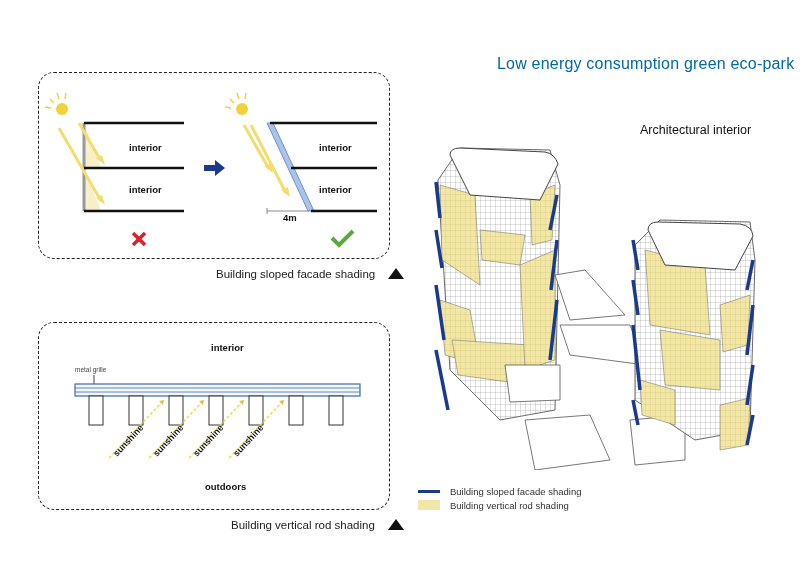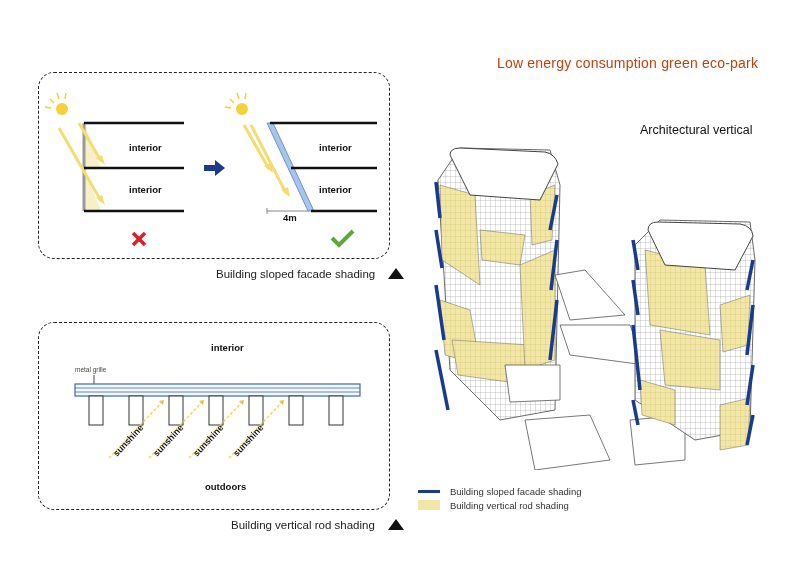--- a/index.html
+++ b/index.html
@@ -1,32 +1,32 @@
 <!DOCTYPE html>
 <html><head>
 <meta charset="utf-8">
 <style>
   html,body{margin:0;padding:0;background:#fff;}
   body{width:800px;height:565px;position:relative;overflow:hidden;font-family:"Liberation Sans",sans-serif;color:#111;}
   .abs{position:absolute;}
-  .title{left:497px;top:55px;font-size:14px;color:#c2410c;font-weight:normal;letter-spacing:0.2px;}
+  .title{left:497px;top:55px;font-size:16px;color:#0369a1;font-weight:normal;letter-spacing:0.2px;}
   .subtitle{left:640px;top:123px;font-size:12.5px;color:#111;}
   .panel{border:1.4px dashed #222;border-radius:16px;text-align:right;}
   .caption{font-size:11.5px;color:#222;}
   .tri{width:0;height:0;border-left:8px solid transparent;border-right:8px solid transparent;border-bottom:11px solid #111;display:inline-block;}
   .lbl{font-size:9.5px;font-weight:bold;fill:#111;font-family:"Liberation Sans",sans-serif;}
   .legend-line{width:22px;height:3px;background:#1a3a8c;}
   .legend-sq{width:22px;height:10px;background:#f2e7a6;}
   .legend-txt{font-size:9.5px;color:#333;}
 </style>
 </head>
 <body>
 
 <div class="abs title">Low energy consumption green eco-park</div>
-<div class="abs subtitle">Architectural vertical</div>
+<div class="abs subtitle">Architectural interior</div>
 
 <div class="abs panel" style="left:38px;top:72px;width:350px;height:185px;">
   <svg width="350" height="185" style="position:absolute;left:0;top:0;">
 
     <g>
       <circle cx="23" cy="36" r="6" fill="#f2d23a"></circle>
       <line x1="11" y1="26" x2="15" y2="30" stroke="#f2d23a" stroke-width="1.5"></line>
       <line x1="18" y1="20" x2="20" y2="26" stroke="#f2d23a" stroke-width="1.5"></line>
       <line x1="27" y1="20" x2="26" y2="26" stroke="#f2d23a" stroke-width="1.5"></line>
       <line x1="6" y1="34" x2="12" y2="35" stroke="#f2d23a" stroke-width="1.5"></line>

